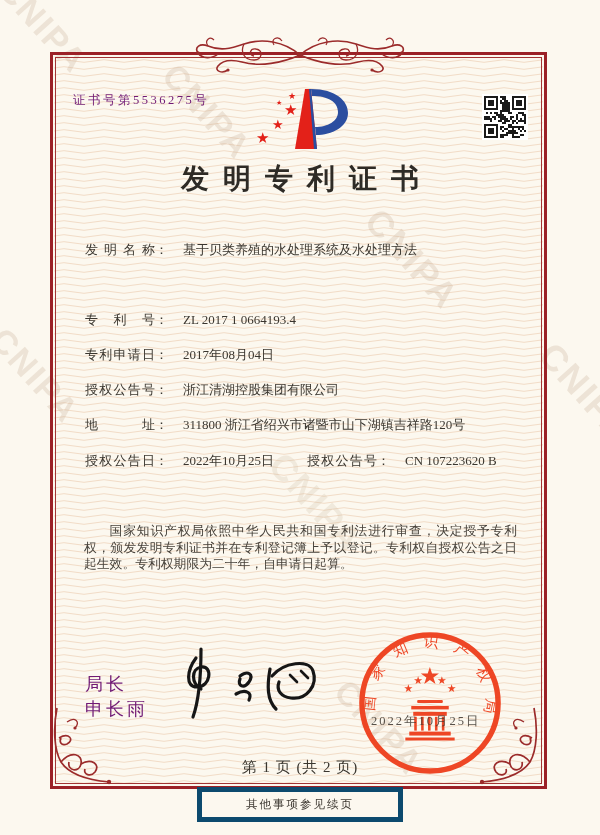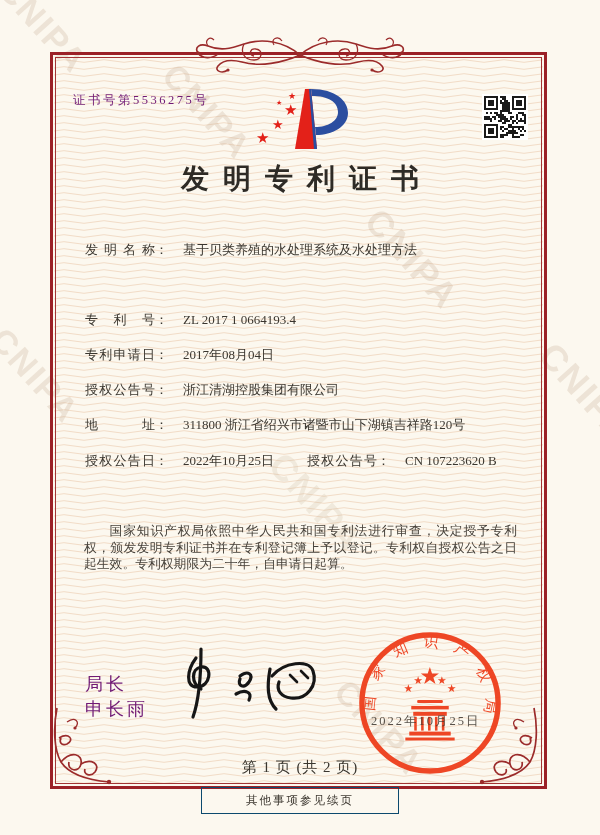--- a/index.html
+++ b/index.html
@@ -24,21 +24,21 @@
   .fval{margin-left:15px;}
   .grant-pair{display:inline-block;}
   .paras{left:84px;top:481px;width:433px;font-size:12.8px;line-height:16.5px;color:#46413a;text-align:justify;margin-top:42px;}
   .paras p{margin:0;text-indent:2em;}
   .signer{left:85px;top:672px;font-size:18px;letter-spacing:3px;color:#701a75;line-height:25px;}
   .sig{left:172px;top:642px;z-index:6;}
   .seal{left:356px;top:629px;z-index:6;opacity:.93;}
   .seal-date{left:371px;top:713px;z-index:7;font-size:12.5px;letter-spacing:2px;color:rgba(58,52,45,.85);}
   .page-info{left:0;right:0;top:758px;text-align:center;font-size:15px;letter-spacing:1px;z-index:5;}
   .footer-note{left:50%;top:787px;transform:translateX(-50%);font-size:11.5px;letter-spacing:2px;
-               border:1px solid #0c4a6e;padding:5px 44px;z-index:5;color:#3f3a33;}
+               border:5px solid #0c4a6e;padding:5px 44px;z-index:5;color:#3f3a33;}
   .logo{left:248px;top:85px;z-index:5;}
   .qr{left:482px;top:94px;z-index:5;}
 </style>
 </head>
 <body>
 
 <div class="page">
 
   <svg class="waves" width="489" height="727">
       <path d="M0 5 q10 -2.6 20 0 t20 0 t20 0 t20 0 t20 0 t20 0 t20 0 t20 0 t20 0 t20 0 t20 0 t20 0 t20 0 t20 0 t20 0 t20 0 t20 0 t20 0 t20 0 t20 0 t20 0 t20 0 t20 0 t20 0 t20 0" fill="none" stroke="#f2dcc7" stroke-width="1"></path>

